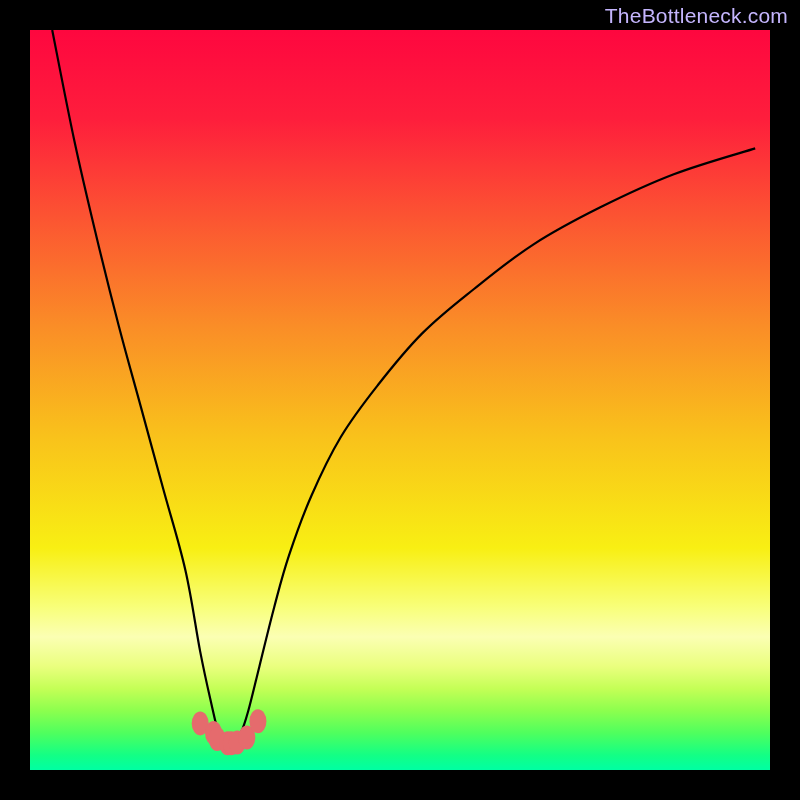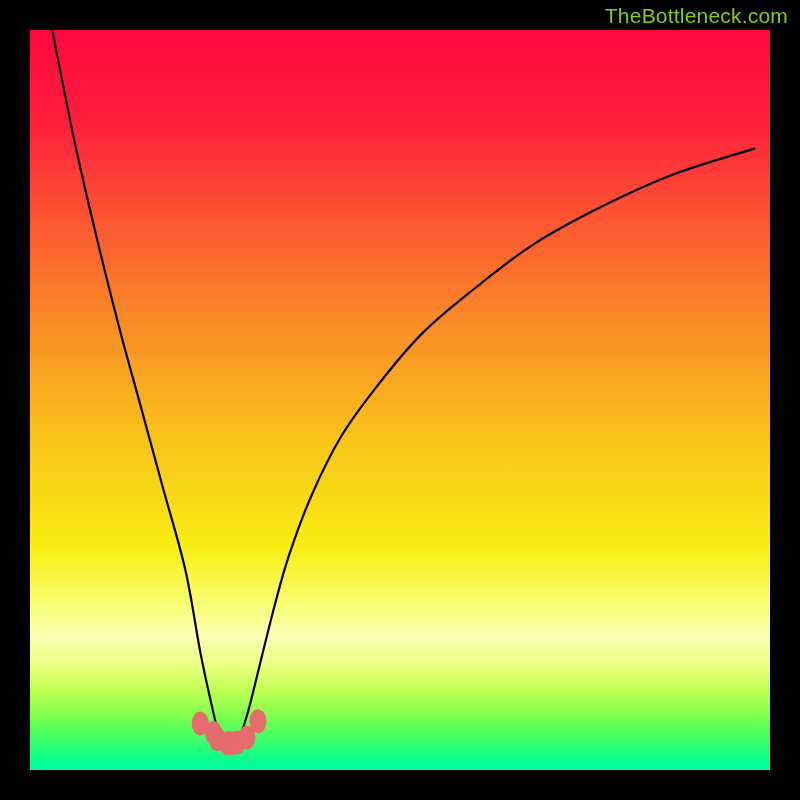--- a/index.html
+++ b/index.html
@@ -29,21 +29,21 @@
   .gradient-bg {
     position: absolute;
     inset: 0;
   }
   .watermark {
     position: absolute;
     top: 4px;
     right: 12px;
     font-family: Arial, Helvetica, sans-serif;
     font-size: 21px;
-    color: #84cc16;
+    color: #c4b5fd;
     letter-spacing: 0.2px;
   }
   svg.curve {
     position: absolute;
     inset: 0;
     width: 100%;
     height: 100%;
   }
 </style>
 </head>

